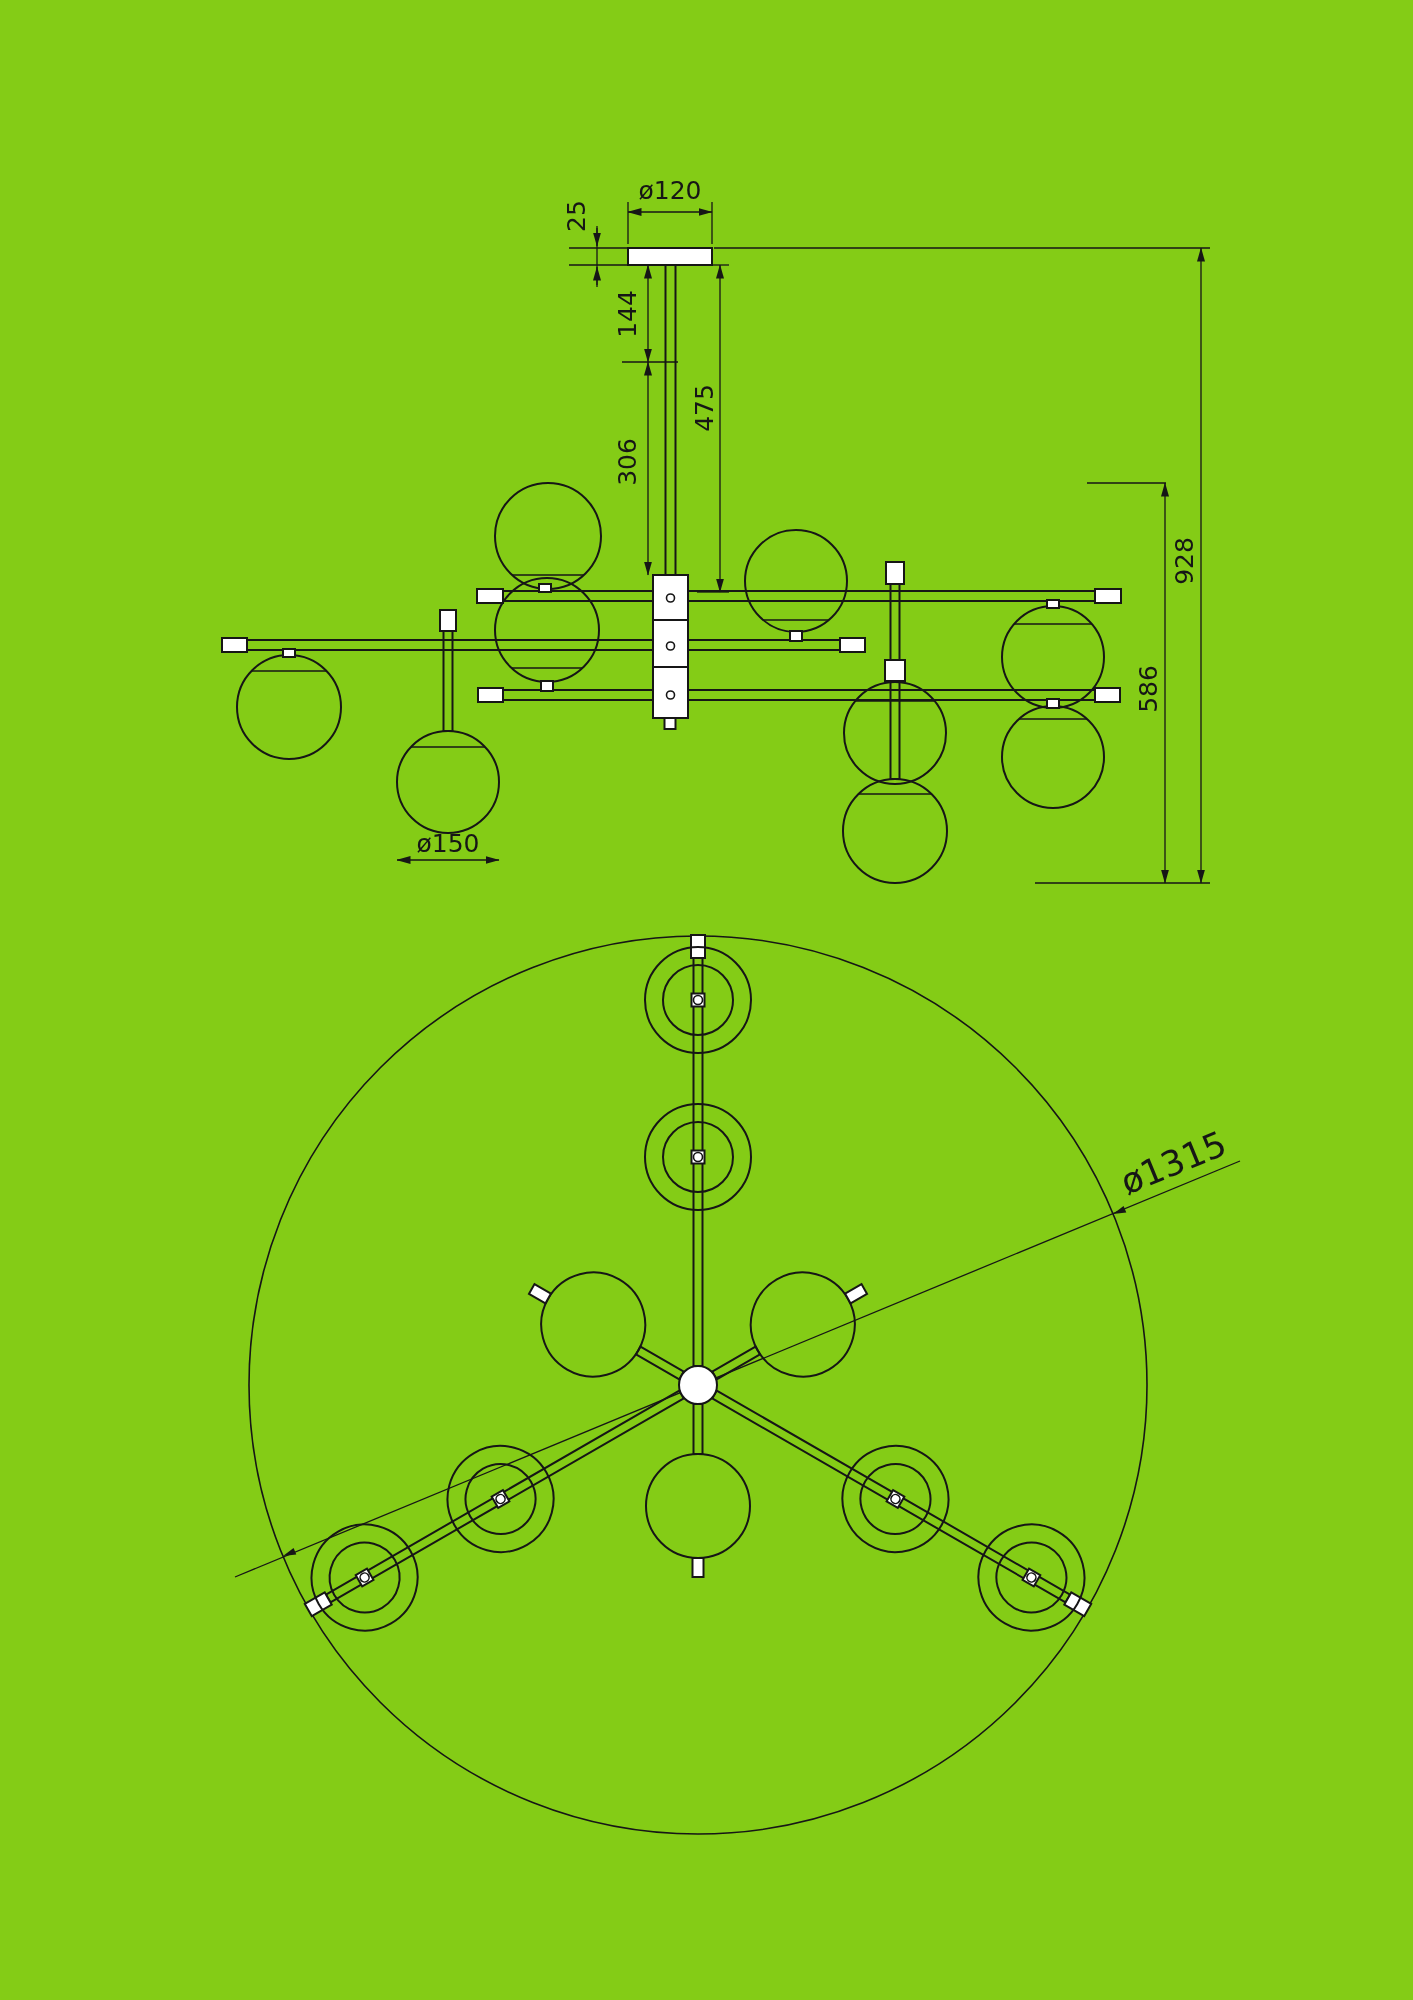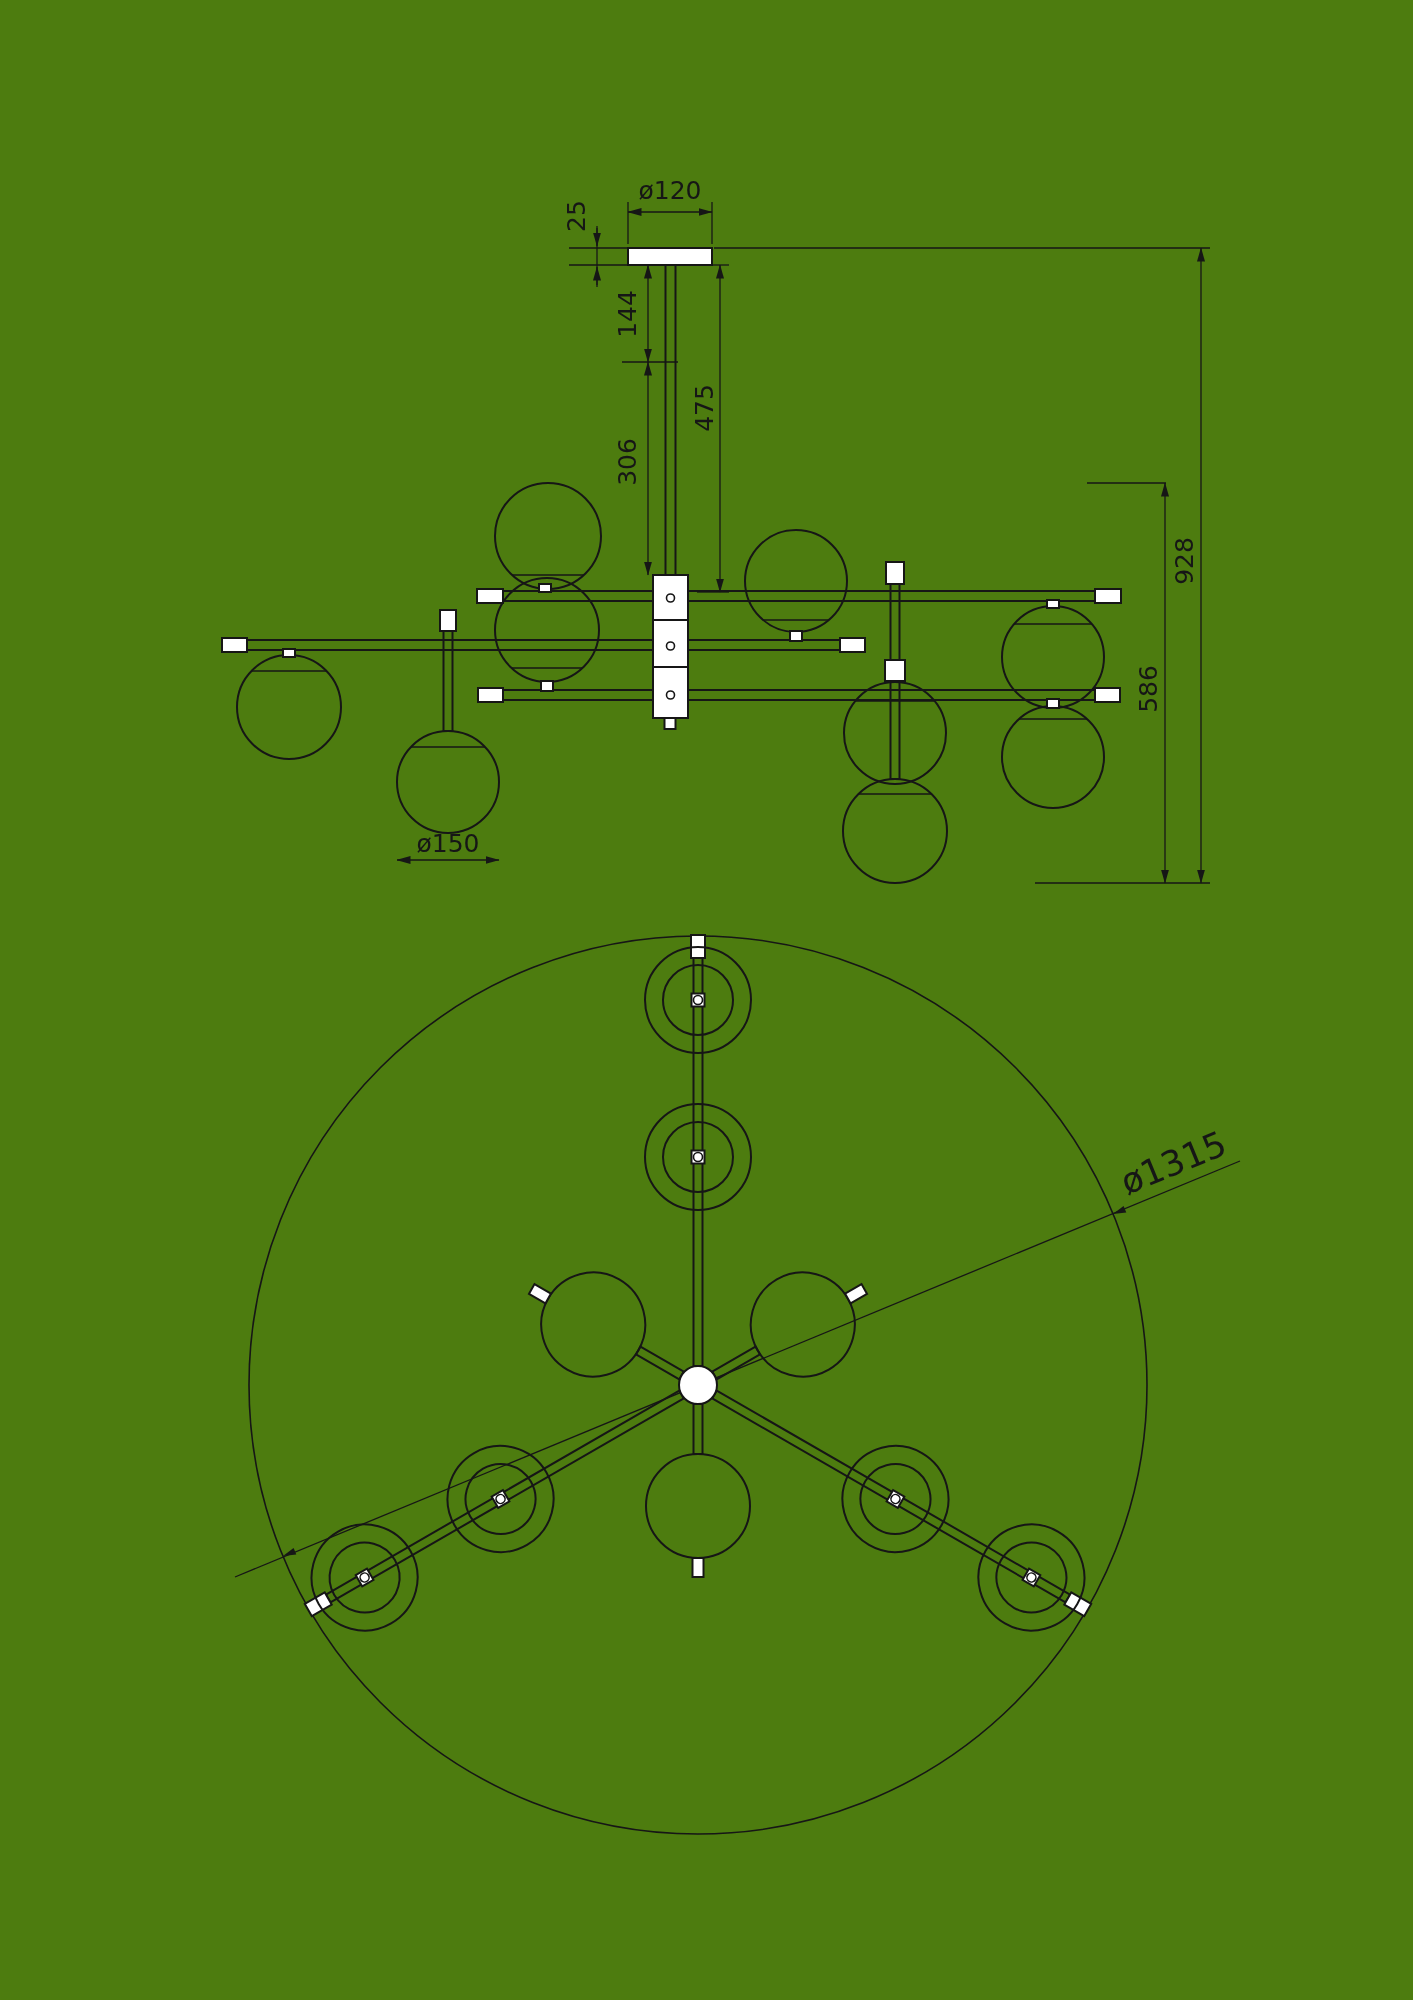--- a/index.html
+++ b/index.html
@@ -1,16 +1,16 @@
 <!DOCTYPE html>
 <html><head>
 <meta charset="utf-8">
 <style>
   html,body{margin:0;padding:0;background:#fff;}
-  #stage{position:relative;width:1413px;height:2000px;background:#4d7c0f;
+  #stage{position:relative;width:1413px;height:2000px;background:#84cc16;
          font-family:"DejaVu Sans","Liberation Sans",sans-serif;}
   svg{position:absolute;left:0;top:0;}
   .geo{fill:none;stroke:#161616;stroke-width:2;}
   .geothin{fill:none;stroke:#161616;stroke-width:1.6;}
   .solid{fill:#ffffff;stroke:#161616;stroke-width:2;}
   .dim{fill:none;stroke:#161616;stroke-width:1.3;}
   .dimtxt{fill:#161616;font-size:25px;}
   .dimtxtbig{fill:#161616;font-size:35px;}
   .arrowfill{fill:#161616;stroke:none;}
 </style>

